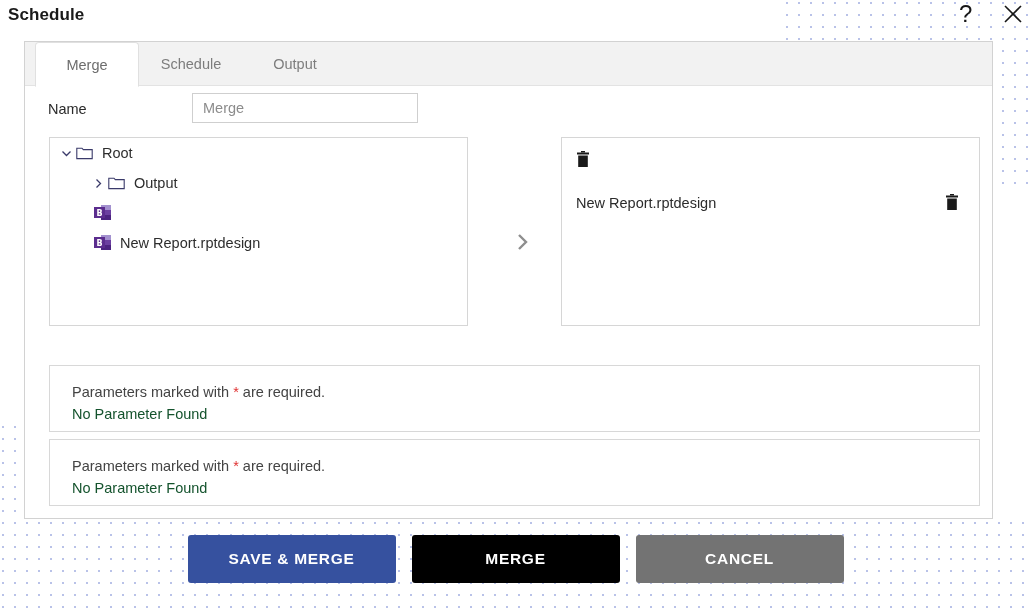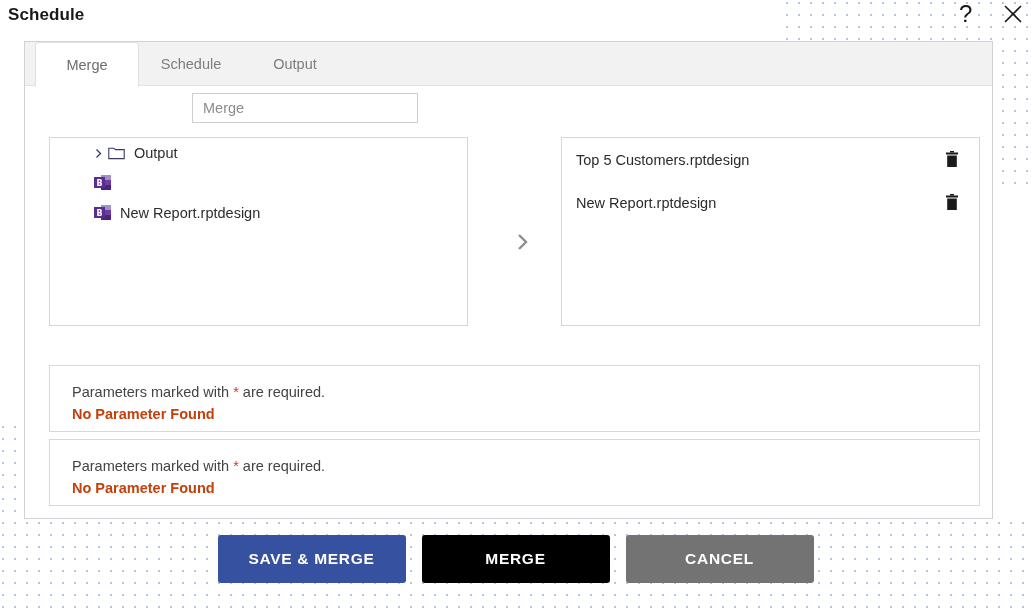--- a/index.html
+++ b/index.html
@@ -233,35 +233,35 @@
   #param-box-1 { top: 307px; height: 67px; }
   #param-box-2 { top: 381px; height: 67px; }
   .param-hint {
     font-size: 14.5px;
     color: #444444;
     margin-bottom: 6px;
   }
   .param-hint .req-star { color: #e03131; }
   .param-empty {
     font-size: 14.5px;
-    font-weight: bold;
-    color: #c2410c;
+    font-weight: normal;
+    color: #14532d;
   }
 
   
   #action-bar {
     position: absolute;
     left: 0; top: 535px;
     width: 1031px;
     display: flex;
     justify-content: center;
     gap: 16px;
   }
   .action-btn {
-    width: 188px;
+    width: 208px;
     height: 48px;
     border: 0;
     border-radius: 3px;
     font-family: inherit;
     font-size: 15.5px;
     font-weight: bold;
     letter-spacing: 0.7px;
     color: #ffffff;
     cursor: pointer;
   }
@@ -287,23 +287,39 @@
 </div>
 
 <div id="dialog-panel">
 
   <div id="tab-bar">
     <div class="tab active">Merge</div>
     <div class="tab">Schedule</div>
     <div class="tab">Output</div>
   </div>
 
+  <div id="name-row">
+    <div id="name-label">Name</div>
+  </div>
   <input id="name-input" type="text" value="" placeholder="Merge" style="">
 
   <div id="tree-panel">
+    <div class="tree-node" id="tree-root-node">
+      <span class="caret">
+        <svg width="13" height="13" viewBox="0 0 13 13" aria-hidden="true">
+          <polyline points="2.5,4.5 6.5,8.5 10.5,4.5" fill="none" stroke="#3a3a6a" stroke-width="1.3"></polyline>
+        </svg>
+      </span>
+      <span class="folder-icon">
+        <svg width="17" height="14" viewBox="0 0 17 14" aria-hidden="true">
+          <path d="M0.8,2.2 L6,2.2 L7.3,3.6 L16.2,3.6 L16.2,12.6 L0.8,12.6 Z" fill="none" stroke="#3a3a6a" stroke-width="1.1"></path>
+        </svg>
+      </span>
+      <span class="node-label">Root</span>
+    </div>
 
     <div class="tree-node tree-child">
       <span class="caret">
         <svg width="13" height="13" viewBox="0 0 13 13" aria-hidden="true">
           <polyline points="4.5,2.5 8.5,6.5 4.5,10.5" fill="none" stroke="#3a3a6a" stroke-width="1.3"></polyline>
         </svg>
       </span>
       <span class="folder-icon">
         <svg width="17" height="14" viewBox="0 0 17 14" aria-hidden="true">
           <path d="M0.8,2.2 L6,2.2 L7.3,3.6 L16.2,3.6 L16.2,12.6 L0.8,12.6 Z" fill="none" stroke="#3a3a6a" stroke-width="1.1"></path>
@@ -340,21 +356,20 @@
   </div>
 
   <div id="transfer-arrow">
     <svg width="16" height="18" viewBox="0 0 16 18" aria-hidden="true">
       <polyline points="4,2 11,9 4,16" fill="none" stroke="#8e8e8e" stroke-width="2.4"></polyline>
     </svg>
   </div>
 
   <div id="selected-panel">
     <div class="sel-row">
-      <span class="sel-name">Top 5 Customers.rptdesign</span>
       <span class="trash-btn">
         <svg width="14" height="17" viewBox="0 0 14 17" aria-hidden="true">
           <rect x="1" y="1.5" width="12" height="2" fill="#1a1a1a"></rect>
           <rect x="5" y="0" width="4" height="1.5" fill="#1a1a1a"></rect>
           <rect x="2.2" y="4.5" width="9.6" height="11.5" fill="#1a1a1a"></rect>
         </svg>
       </span>
     </div>
     <div class="sel-row">
       <span class="sel-name">New Report.rptdesign</span>

